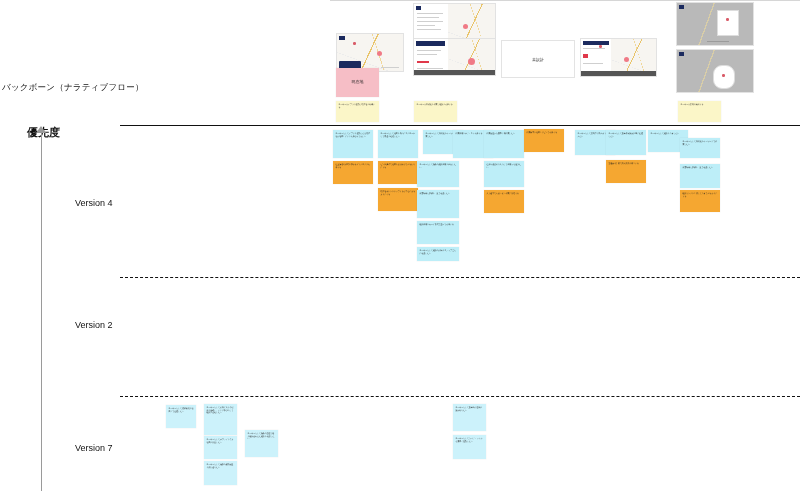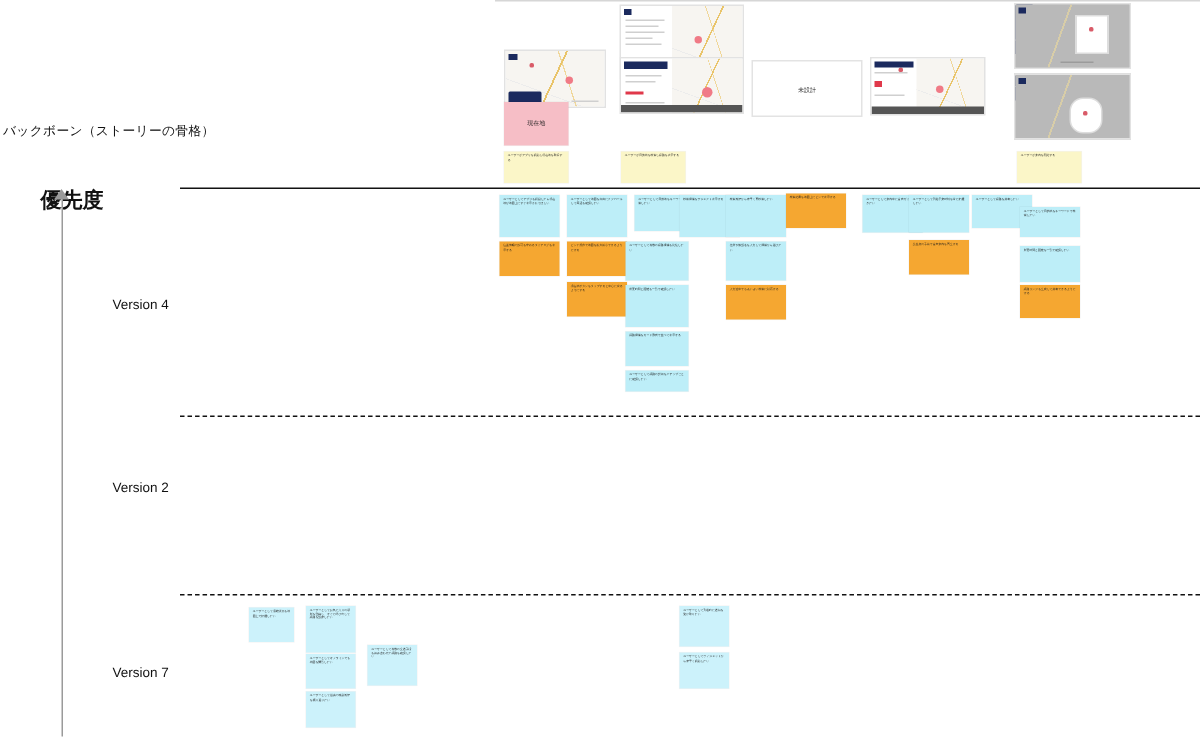--- a/index.html
+++ b/index.html
@@ -1,21 +1,21 @@
 <!DOCTYPE html>
 <html><head>
 <meta charset="utf-8">
 <style>
   html,body{margin:0;padding:0;background:#ffffff;}
   body{width:800px;height:492px;overflow:hidden;font-family:"Liberation Sans","DejaVu Sans",sans-serif;color:#1a1a1a;}
   #board{position:relative;width:800px;height:492px;}
 
   
   .side-label{position:absolute;font-size:8.5px;letter-spacing:.2px;color:#111;white-space:nowrap;}
-  .axis-label{position:absolute;font-size:14px;color:#111;white-space:nowrap;font-weight:600;}
+  .axis-label{position:absolute;font-size:11px;color:#111;white-space:nowrap;font-weight:600;}
   .axis-line{position:absolute;left:41px;top:131px;width:1.4px;height:360px;background:#9a9a9a;}
   .axis-arrow{position:absolute;left:36px;top:126px;width:0;height:0;
     border-left:5px solid transparent;border-right:5px solid transparent;border-bottom:7px solid #9a9a9a;}
   .version-label{position:absolute;font-size:9px;color:#111;white-space:nowrap;}
 
   
   .solid-rule{position:absolute;left:120px;width:680px;height:1.2px;background:#111;}
   .dashed-rule{position:absolute;left:120px;width:680px;height:0;
      border-top:1.6px dashed #111;}
   .top-rule{position:absolute;left:330px;width:470px;height:1px;background:#d6d6d6;}
@@ -129,21 +129,21 @@
     <div class="navy" style="left:33px;top:6px;width:25px;height:8px;border-radius:1px;"></div>
     <div class="phone" style="left:36px;top:15px;width:20px;height:22px;border-radius:9px;"></div>
     <div class="map-dot sm" style="left:45px;top:24px;"></div>
     <div class="navy" style="left:2px;top:30px;width:14px;height:9px;"></div>
   </div>
 
   <div class="note pink" style="left:336px;top:68px;width:43px;height:29px;display:flex;align-items:center;justify-content:center;font-size:4px;">
     <span>現在地</span>
   </div>
 
-  <div class="side-label" style="left:2px;top:82px;">バックボーン（ストーリーの骨格）</div>
+  <div class="side-label" style="left:2px;top:82px;">バックボーン（ナラティブフロー）</div>
   <div class="axis-label" style="left:27px;top:125px;">優先度</div>
   <div class="axis-arrow"></div>
   <div class="axis-line"></div>
 
   <div class="note yellow" style="left:336px;top:101px;width:43px;height:21px;">
     <span class="t">ユーザーがアプリを起動し現在地を取得する</span>
   </div>
   <div class="note yellow" style="left:414px;top:101px;width:43px;height:21px;">
     <span class="t">ユーザーが目的地を検索し経路を表示する</span>
   </div>

